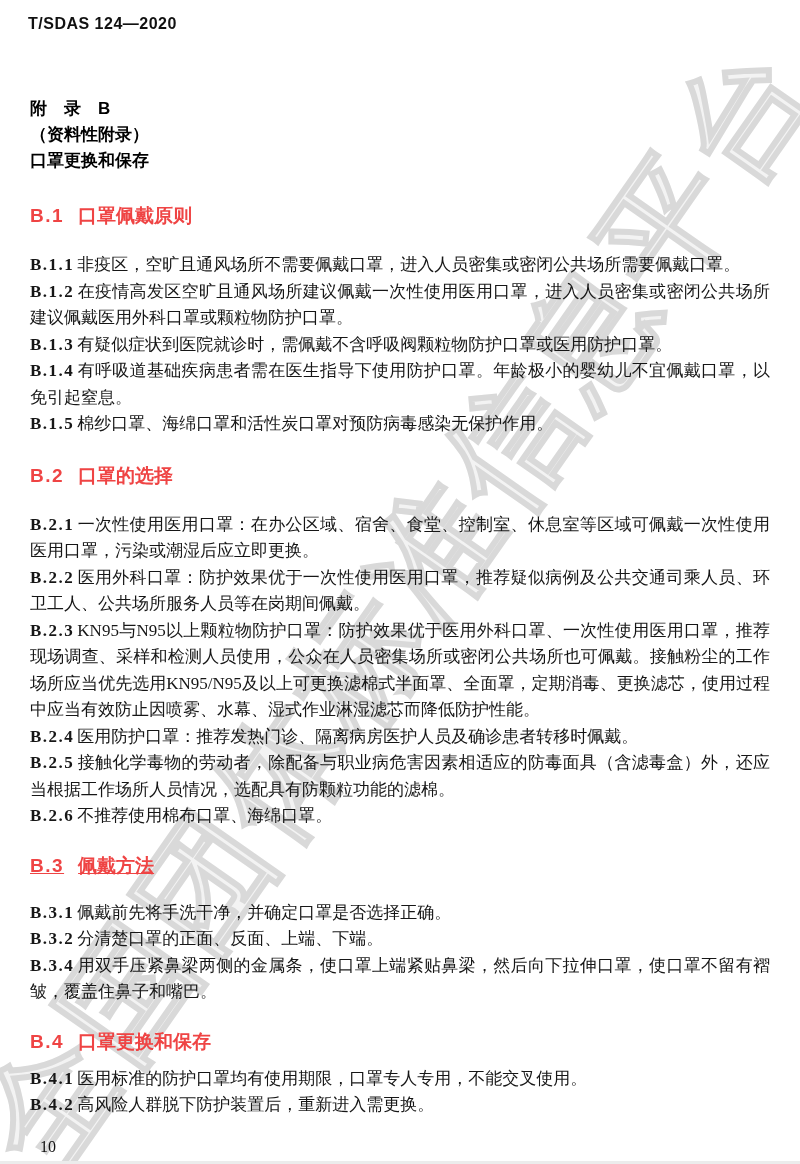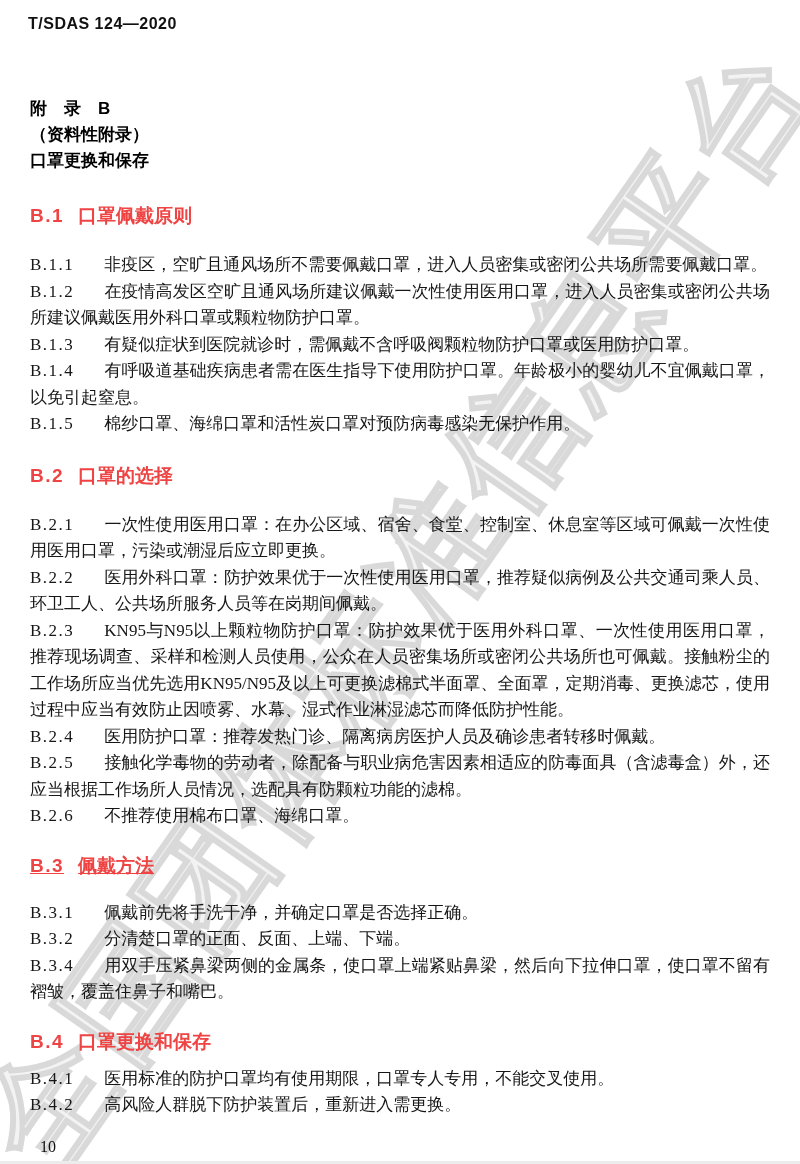--- a/index.html
+++ b/index.html
@@ -63,21 +63,21 @@
   .sec-b2 .sec-head { margin-top: 26px; margin-bottom: 24px; }
   .sec-b3 .sec-head { margin-top: 24px; margin-bottom: 22px; text-decoration: underline; }
   .sec-b4 .sec-head { margin-top: 24px; margin-bottom: 12px; }
   .clause {
     margin: 0;
     font-size: 17px;
     line-height: 26.5px;
     text-align: justify;
     color: #161616;
   }
-  .clause .cnum { letter-spacing: 1.5px; margin-right: 30px; white-space: nowrap; }
+  .clause .cnum { letter-spacing: 1.5px; margin-right: 3px; white-space: nowrap; font-weight: bold; }
   .page-number {
     position: absolute;
     left: 40px;
     bottom: 8px;
     font-size: 16px;
     z-index: 2;
     font-family: "Liberation Serif", "DejaVu Serif", serif;
   }
   .page-edge {
     position: absolute;

